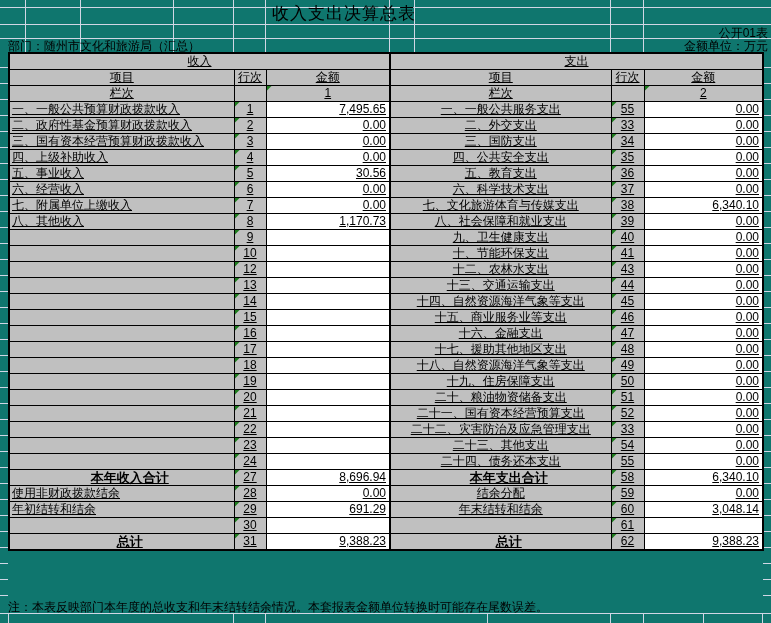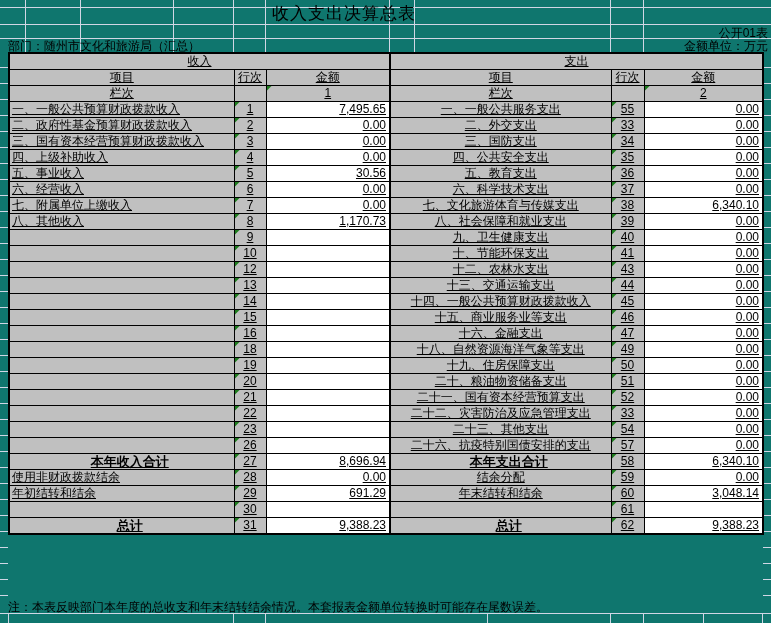--- a/index.html
+++ b/index.html
@@ -190,21 +190,21 @@
           <td class="gray center tri">13</td>
           <td class="amt"></td>
           <td class="gray item sec">十三、交通运输支出</td>
           <td class="gray center tri">44</td>
           <td class="amt">0.00</td>
         </tr>
         <tr>
           <td class="gray item"></td>
           <td class="gray center tri">14</td>
           <td class="amt"></td>
-          <td class="gray item sec">十四、一般公共预算财政拨款收入</td>
+          <td class="gray item sec">十四、自然资源海洋气象等支出</td>
           <td class="gray center tri">45</td>
           <td class="amt">0.00</td>
         </tr>
         <tr>
           <td class="gray item"></td>
           <td class="gray center tri">15</td>
           <td class="amt"></td>
           <td class="gray item sec">十五、商业服务业等支出</td>
           <td class="gray center tri">46</td>
           <td class="amt">0.00</td>
@@ -212,20 +212,28 @@
         <tr>
           <td class="gray item"></td>
           <td class="gray center tri">16</td>
           <td class="amt"></td>
           <td class="gray item sec">十六、金融支出</td>
           <td class="gray center tri">47</td>
           <td class="amt">0.00</td>
         </tr>
         <tr>
           <td class="gray item"></td>
+          <td class="gray center tri">17</td>
+          <td class="amt"></td>
+          <td class="gray item sec">十七、援助其他地区支出</td>
+          <td class="gray center tri">48</td>
+          <td class="amt">0.00</td>
+        </tr>
+        <tr>
+          <td class="gray item"></td>
           <td class="gray center tri">18</td>
           <td class="amt"></td>
           <td class="gray item sec">十八、自然资源海洋气象等支出</td>
           <td class="gray center tri">49</td>
           <td class="amt">0.00</td>
         </tr>
         <tr>
           <td class="gray item"></td>
           <td class="gray center tri">19</td>
           <td class="amt"></td>
@@ -260,24 +268,24 @@
         <tr>
           <td class="gray item"></td>
           <td class="gray center tri">23</td>
           <td class="amt"></td>
           <td class="gray item sec">二十三、其他支出</td>
           <td class="gray center tri">54</td>
           <td class="amt">0.00</td>
         </tr>
         <tr>
           <td class="gray item"></td>
-          <td class="gray center tri">26</td>
-          <td class="amt"></td>
-          <td class="gray item sec">二十六、抗疫特别国债安排的支出</td>
-          <td class="gray center tri">57</td>
+          <td class="gray center tri">24</td>
+          <td class="amt"></td>
+          <td class="gray item sec">二十四、债务还本支出</td>
+          <td class="gray center tri">55</td>
           <td class="amt">0.00</td>
         </tr>
         <tr>
           <td class="gray item tot">本年收入合计</td>
           <td class="gray center tri">27</td>
           <td class="amt">8,696.94</td>
           <td class="gray item tot sec">本年支出合计</td>
           <td class="gray center tri">58</td>
           <td class="amt">6,340.10</td>
         </tr>

